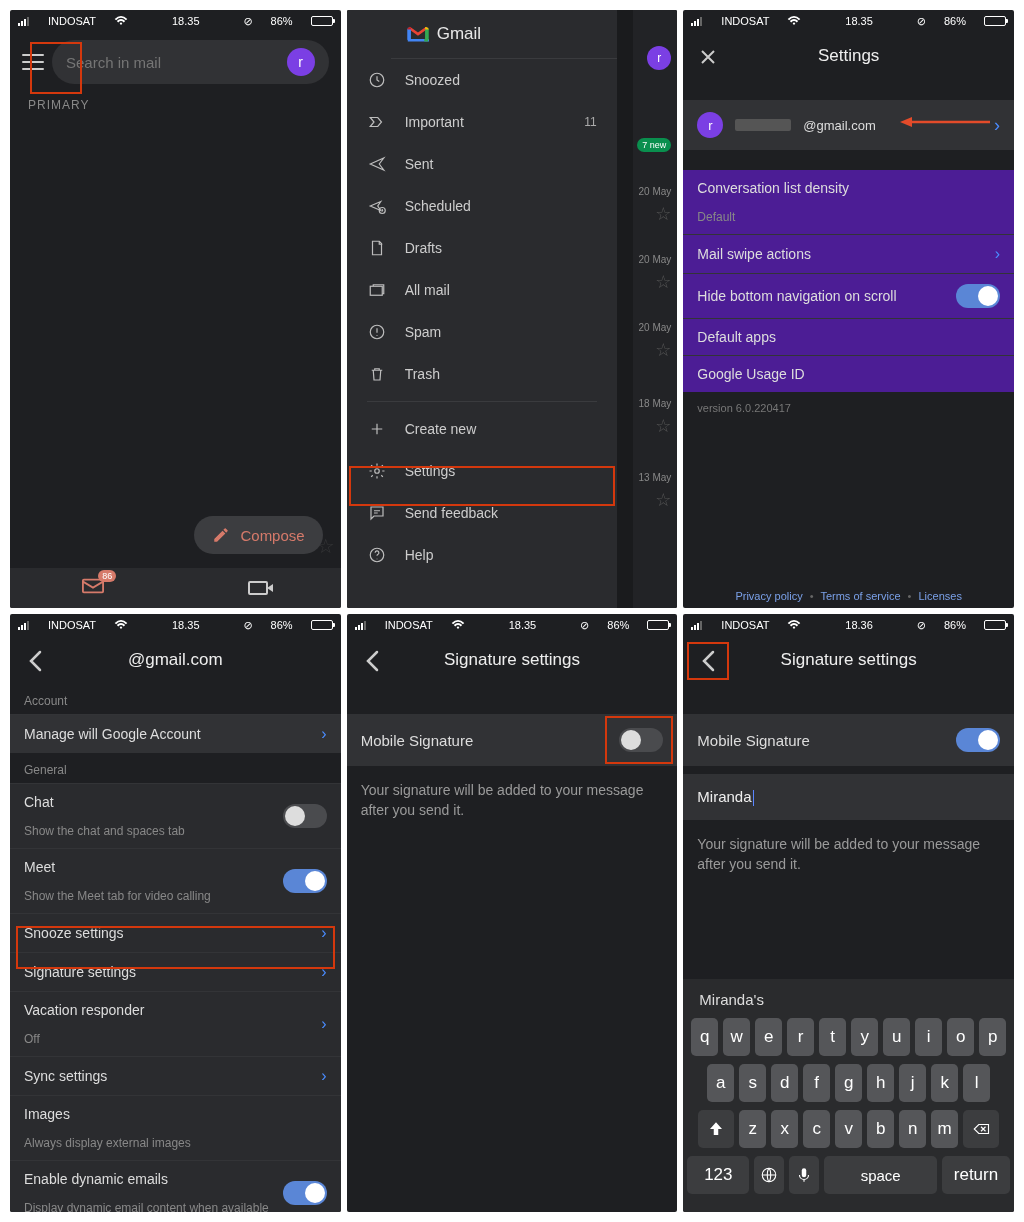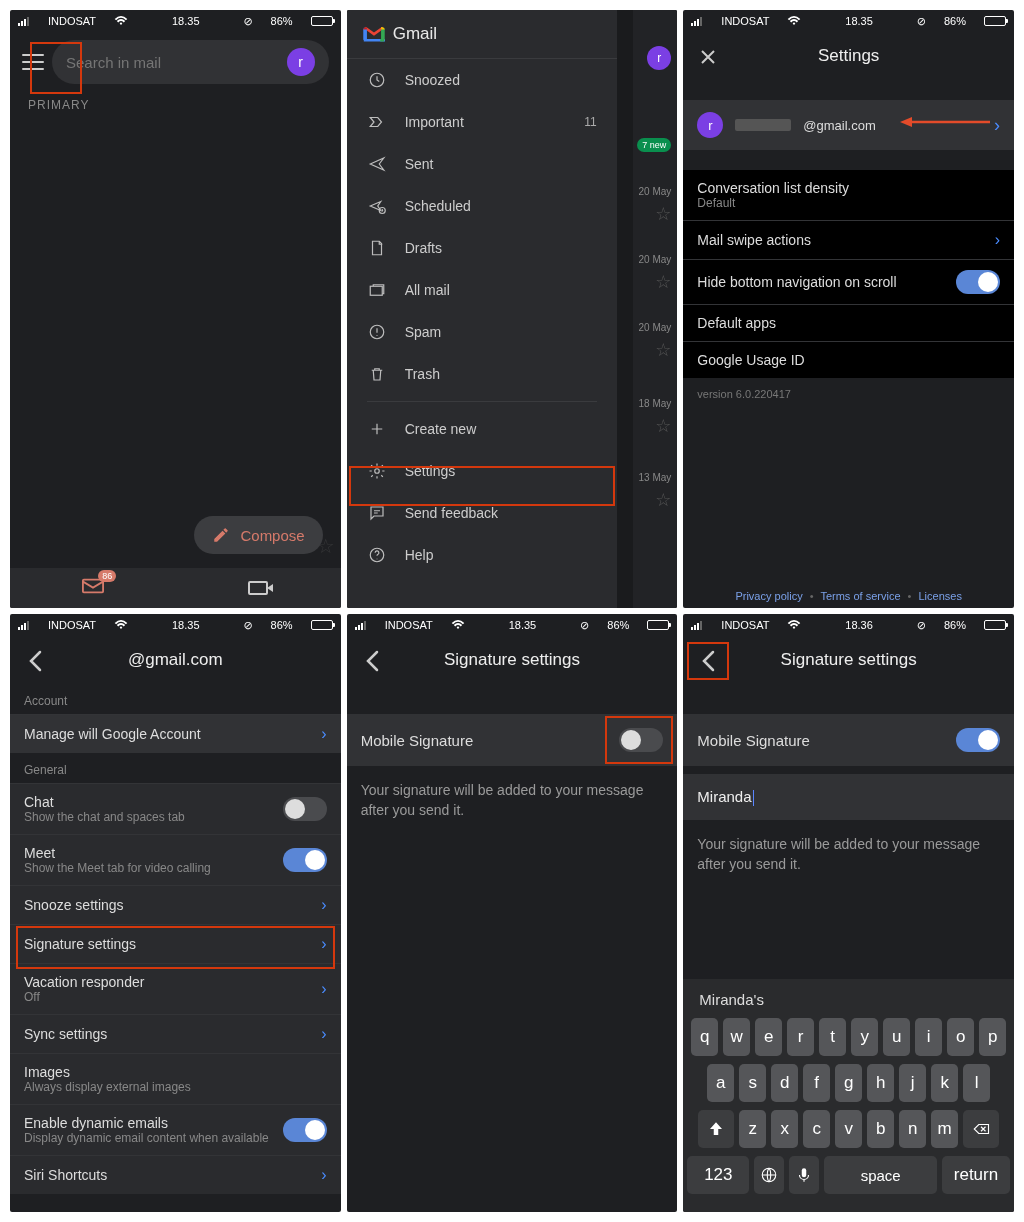--- a/index.html
+++ b/index.html
@@ -40,42 +40,42 @@
   .video-icon { width:20px; height:14px; border:2px solid #ccc; border-radius:2px; position:relative; }
   .video-icon::after { content:''; position:absolute; right:-7px; top:1px; width:0; height:0; border-top:4px solid transparent; border-bottom:4px solid transparent; border-right:6px solid #ccc; }
   .ann-box1 { position:absolute; top:32px; left:20px; width:52px; height:52px; pointer-events:none; }
   
   .s2-bg { position:absolute; inset:0; background:#1a1b1d; }
   .s2-right-peek { position:absolute; right:0; top:0; bottom:0; width:44px; background:#222326; font-size:10px; color:#888; }
   .peek-item { position:absolute; right:6px; display:flex; flex-direction:column; align-items:flex-end; gap:6px; }
   .peek-item .star { font-size:18px; color:#555; }
   .peek-badge { background:#0a8f4e; color:#fff; font-size:9px; border-radius:8px; padding:2px 5px; }
   .drawer { position:absolute; left:0; top:0; bottom:0; width:270px; background:#2a2b2e; overflow:hidden; }
-  .drawer-header { display:flex; align-items:center; gap:8px; padding:14px 16px; border-bottom:1px solid #3a3b3e; }
+  .drawer-header { display:flex; align-items:center; gap:8px; padding:14px 16px; border-bottom:1px solid #3a3b3e;margin-left:44px; }
   .g-logo { width:22px; height:16px; display:inline-block; position:relative; }
   .g-logo svg { width:22px; height:16px; }
   .drawer-header .title { font-size:17px; color:#e8e8e8; }
   .drawer-item { display:flex; align-items:center; gap:18px; padding:11px 20px; font-size:14px; color:#cdcdcd; cursor:pointer; }
   .drawer-item .icon { width:20px; height:20px; display:flex; align-items:center; justify-content:center; }
   .drawer-item .icon svg { width:18px; height:18px; stroke:#bdbdbd; fill:none; stroke-width:1.6; }
   .drawer-item .count { margin-left:auto; font-size:12px; color:#aaa; }
   .drawer-divider { border-top:1px solid #3a3b3e; margin:6px 20px; }
   .ann-box2 { position:absolute; border:2px solid #d4380d; pointer-events:none; }
   
   .app-bar { display:flex; align-items:center; justify-content:center; height:48px; position:relative; }
   .app-bar .left-btn { position:absolute; left:14px; top:14px; width:22px; height:22px; cursor:pointer; color:#ccc; display:flex; align-items:center; justify-content:center; }
   .app-bar .title { font-size:17px; color:#eee; }
   .account-row { background:#313235; display:flex; align-items:center; gap:12px; padding:12px 14px; margin-top:20px; position:relative; }
   .account-row .redact { background:#555; width:56px; height:12px; border-radius:2px; }
   .account-row .email { font-size:13px; color:#ddd; }
   .chevron-right { margin-left:auto; color:#4a8cff; font-size:18px; }
-  .settings-group { margin-top:20px; background:#000000; }
+  .settings-group { margin-top:20px; background:#4c1d95; }
   .settings-row { padding:10px 14px; font-size:14px; color:#ddd; border-top:1px solid #333437; display:flex; align-items:center; cursor:pointer; }
   .settings-row:first-child { border-top:none; }
-  .settings-row .sub { display:block; font-size:12px; color:#888; margin-top:0; }
+  .settings-row .sub { display:block; font-size:12px; color:#888; margin-top:14px; }
   .settings-row .chev { margin-left:auto; color:#4a8cff; font-size:16px; }
   .toggle { margin-left:auto; width:44px; height:24px; border-radius:12px; position:relative; cursor:pointer; }
   .toggle.on { background:#5a86d6; }
   .toggle.off { background:#4a4b4e; }
   .toggle .knob { position:absolute; top:2px; width:20px; height:20px; border-radius:50%; background:#fff; }
   .toggle.on .knob { right:2px; }
   .toggle.off .knob { left:2px; background:#ddd; }
   .version-text { font-size:11px; color:#777; padding:10px 14px; }
   .footer-links { position:absolute; bottom:6px; left:0; right:0; text-align:center; font-size:11px; color:#7aa0e8; }
   .footer-links .dot { color:#666; margin:0 4px; }

